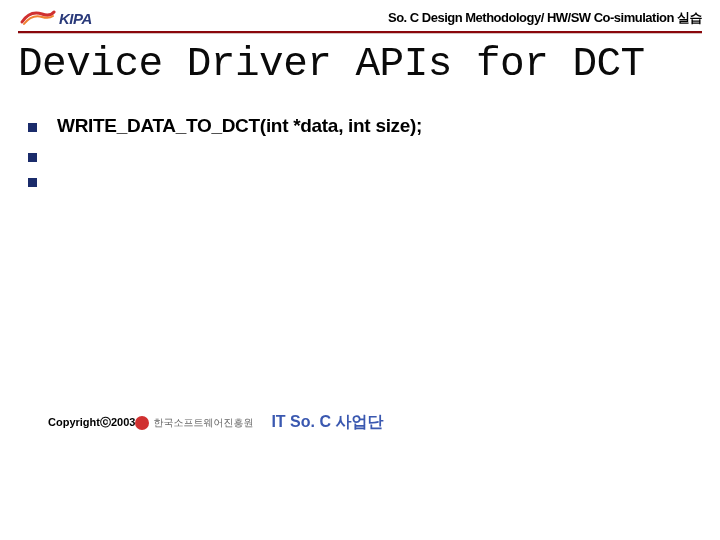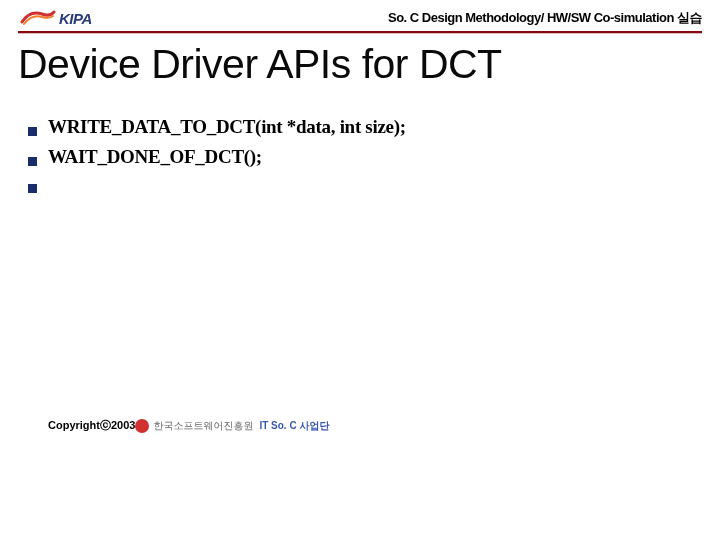--- a/index.html
+++ b/index.html
@@ -6,31 +6,31 @@
   html, body { width: 720px; height: 540px; background: #fff; font-family: Arial, sans-serif; overflow: hidden; }
   .slide { width: 720px; height: 455px; position: relative; }
   .header { display: flex; align-items: center; padding: 8px 18px 0 20px; }
   .logo { display: flex; align-items: center; gap: 2px; }
   .logo .swoosh { width: 36px; height: 20px; position: relative; }
   .logo .swoosh svg { width: 100%; height: 100%; }
   .logo .brand { font-size: 15px; font-weight: 900; font-style: italic; color: #2a3a7a; margin-left: 1px; letter-spacing: -0.5px; }
   .breadcrumb { margin-left: auto; font-size: 13px; font-weight: 700; color: #000; letter-spacing: -0.5px; }
   .hr-wrap { padding: 3px 18px 0 18px; }
   .hr-line { height: 2px; background: #8a070b; box-shadow: 0 1px 0 #d8c0c0; }
-  .title { font-family: Liberation Sans, sans-serif; font-size: 41px; font-weight: 400; color: #0a0a0a; padding: 8px 0 0 18px; letter-spacing: -0.5px; }
+  .title { font-family: Liberation Mono, monospace; font-size: 41px; font-weight: 400; color: #0a0a0a; padding: 8px 0 0 18px; letter-spacing: -0.5px; }
   .content { padding: 28px 0 0 28px; }
-  .item { display: flex; align-items: center; gap: 11px; margin-bottom: 8px; font-family: Liberation Serif, serif; }
+  .item { display: flex; align-items: flex-start; gap: 20px; margin-bottom: 8px; }
   .bullet { width: 9px; height: 9px; background: #1b2c6b; margin-top: 8px; flex-shrink: 0; }
   .item-text { font-size: 19px; font-weight: 700; color: #000; letter-spacing: -0.3px; }
   .footer { position: absolute; left: 48px; bottom: 22px; display: flex; align-items: center; }
   .copyright { font-size: 11px; font-weight: 700; color: #000; }
   .footer-logo { display: flex; align-items: center; gap: 4px; font-size: 11px; }
   .footer-logo .dot { width: 14px; height: 14px; border-radius: 50%; background: #d03030; display: inline-block; }
   .footer-logo .korean { color: #666; font-size: 10px; text-align: center; }
-  .footer-logo .itsoc { color: #3a58b0; font-size: 10px; font-weight: 600; margin-left: 2px; }
+  .footer-logo .itsoc { color: #3a58b0; font-size: 16px; font-weight: 600; margin-left: 14px; }
 </style>
 </head>
 <body>
 
 <div class="slide">
 
   <div class="header">
     <div class="logo">
       <span class="swoosh">
         <svg viewBox="0 0 36 20">
@@ -49,21 +49,20 @@
 
   <div class="title">Device Driver APIs for DCT</div>
 
   <div class="content">
     <div class="item">
       <span class="bullet"></span>
       <span class="item-text">WRITE_DATA_TO_DCT(int *data, int size);</span>
     </div>
     <div class="item">
       <span class="bullet"></span>
-      <span class="item-text">WAIT_DONE_OF_DCT();</span>
     </div>
     <div class="item">
       <span class="bullet"></span>
     </div>
   </div>
 
   <div class="footer">
     <span class="copyright">Copyrightⓒ2003</span>
     <span class="footer-logo">
       <span class="dot"></span>

